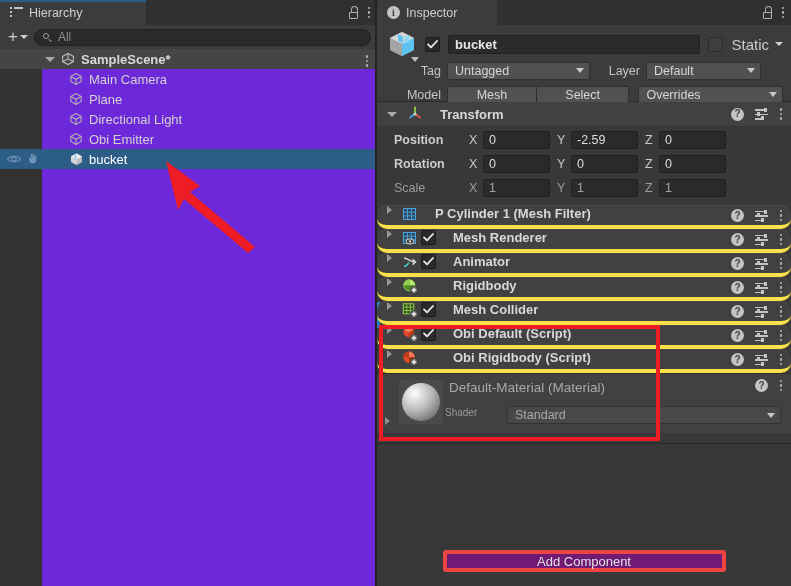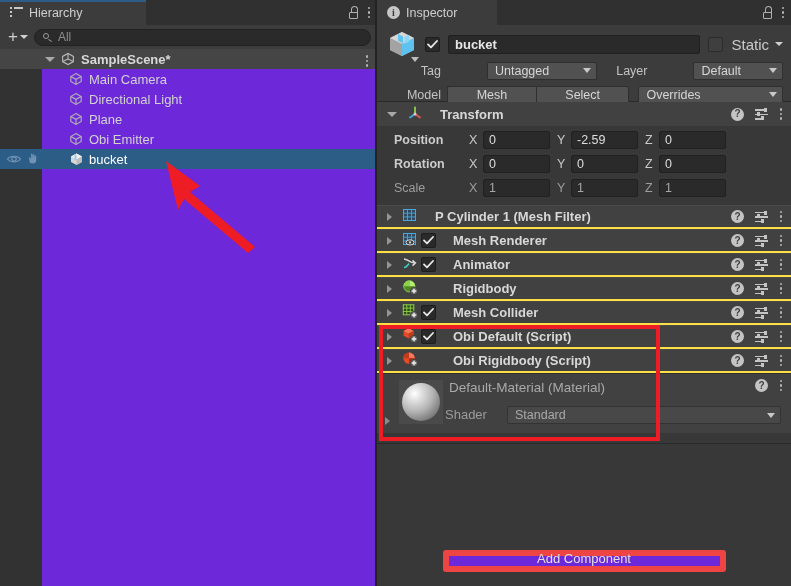--- a/index.html
+++ b/index.html
@@ -97,31 +97,31 @@
   .chk { width: 15px; height: 15px; background: #2a2a2a; border: 1px solid #1d1d1d; border-radius: 2px;
     display:flex; align-items:center; justify-content:center; flex: none; }
   .chk svg { display:block; }
   .chk.empty { background: #3f3f3f; border-color: #2b2b2b; }
   .name-field { flex: 1; height: 19px; background: #2a2a2a; border: 1px solid #202020; border-radius: 2px;
     display:flex; align-items:center; padding: 0 6px; color: #e6e6e6; font-size: 13px; font-weight: bold; }
   .static-label { color: #cacaca; font-size: 15px; }
   .hdr-row { display: flex; align-items: center; height: 21px; margin-top: 3px; gap: 0; }
   .lbl { color: #c3c3c3; font-size: 12.5px; text-align: right; flex: none; }
   .dropdown { height: 18px; background: #515151; border: 1px solid #2f2f2f; border-radius: 2px;
-    display:flex; align-items:center; justify-content:space-between; padding: 0 5px 0 7px; color: #d6d6d6; font-size: 12.5px; margin-left: 40px; }
+    display:flex; align-items:center; justify-content:space-between; padding: 0 5px 0 7px; color: #d6d6d6; font-size: 12.5px; }
   .dd-caret { width: 0; height: 0; border-left: 4.5px solid transparent; border-right: 4.5px solid transparent; border-top: 5px solid #c9c9c9; margin-left: 6px; }
   .btn { height: 18px; background: #515151; border: 1px solid #2f2f2f;
     display:flex; align-items:center; justify-content:center; color: #d6d6d6; font-size: 12.5px; }
 
   .divider { height: 1px; background: #2a2a2a; }
 
   
   .comp-header { position: relative; height: 24px; background: #414141; display:flex; align-items:center; }
-  .comp-row { position: relative; height: 24px; background: #414141; display:flex; align-items:center;
-     border-bottom: 2px solid #fde047; border-top: 1px solid #4a4a4a;}
+  .comp-row { position: relative; height: 24px; background: #414141; display:flex; align-items:flex-start;
+     border-bottom: 4px solid #fde047; border-top: 1px solid #4a4a4a; border-radius: 10px;}
   .comp-title { color: #d8d8d8; font-size: 13px; font-weight: bold; }
   .comp-icons { position: absolute; right: 8px; top: 0; height: 100%; display:flex; align-items:center; gap: 11px; }
   .help-icon { width: 13px; height: 13px; border-radius: 50%; background: #c4c4c4; color: #414141;
     font-size: 10px; font-weight: bold; display:flex; align-items:center; justify-content:center; line-height: 1;}
   .pre-icon { width: 13px; height: 12px; position: relative; }
   .pre-icon i { position:absolute; left:0; height: 1.5px; background: #c4c4c4; display:block; }
   .pre-icon i.l1 { top: 1px; width: 9px; }
   .pre-icon i.l2 { top: 5.5px; width: 13px; }
   .pre-icon i.l3 { top: 10px; width: 9px; }
   .pre-icon b { position:absolute; width: 3px; height: 4px; background: #c4c4c4; display:block; }
@@ -142,31 +142,31 @@
     display:flex; align-items:center; padding-left: 5px; color: #dedede; font-size: 12.5px; margin-right: 7px; }
   .num-field.dim { color: #a6a6a6; }
 
   
   .mat-block { position: relative; background: #414141; height: 60px; border-top: 1px solid #2f2f2f;}
   .mat-preview { position: absolute; left: 22px; top: 6px; width: 44px; height: 44px; background: #4a4a4a;
     display:flex; align-items:center; justify-content:center; }
   .sphere { width: 38px; height: 38px; border-radius: 50%;
     background: radial-gradient(circle at 33% 28%, #ffffff 0%, #e2e2e2 18%, #b5b5b5 48%, #7e7e7e 75%, #5c5c5c 100%); }
   .mat-title { position:absolute; left: 72px; top: 6px; color: #a9a9a9; font-size: 13.5px; }
-  .mat-shader-label { position:absolute; left: 68px; top: 33px; color: #9b9b9b; font-size: 13px; }
+  .mat-shader-label { position:absolute; left: 68px; top: 33px; color: #9b9b9b; font-size: 10px; }
   .mat-shader-dd { position:absolute; left: 130px; top: 32px; right: 10px; height: 18px; background: #484848;
     border: 1px solid #333; border-radius: 2px; display:flex; align-items:center; justify-content: space-between;
     padding: 0 5px 0 7px; color: #a9a9a9; font-size: 12.5px; }
   .mat-twisty { position:absolute; left: 8px; top: 43px; width: 0; height: 0; border-top: 4.5px solid transparent;
     border-bottom: 4.5px solid transparent; border-left: 5.5px solid #8c8c8c; }
   .mat-icons { position:absolute; right: 8px; top: 5px; display:flex; align-items:center; gap: 11px; }
 
   .add-comp-wrap { position: absolute; left: 0; right: 0; top: 521px; height: 30px; display:flex; align-items:center; justify-content:center; }
-  .add-comp-btn { width: 283px; height: 22px; background: #6d28d9; border: 6px solid #ef4444; border-radius: 3px;
-    display:flex; align-items:flex-end; justify-content:center; color: #e0e0e0; font-size: 13px; }
+  .add-comp-btn { width: 283px; height: 22px; background: #701a75; border: 4px solid #ef4444; border-radius: 3px;
+    display:flex; align-items:flex-start; justify-content:center; color: #e0e0e0; font-size: 13px; }
 
   
   .hl-box { position: absolute; border: 4px solid #ee1c25; pointer-events: none; }
   .arrow-svg { position: absolute; left: 0; top: 0; pointer-events: none; }
 </style>
 </head>
 <body>
 
 <div class="root">
 
@@ -243,31 +243,31 @@
         <span class="name" style="margin-left:6px;">Main Camera</span>
       </div>
 
       <div class="hier-row">
         <span class="go-icon" style="margin-left:69px;">
           <svg width="14" height="14" viewBox="0 0 14 14">
             <path d="M7 1.6 L12.2 4.6 L12.2 9.4 L7 12.4 L1.8 9.4 L1.8 4.6 Z" fill="none" stroke="#b4b4b4" stroke-width="1.1"></path>
             <path d="M1.8 4.6 L7 7.3 L12.2 4.6 M7 7.3 L7 12.4" fill="none" stroke="#b4b4b4" stroke-width="1.1"></path>
           </svg>
         </span>
-        <span class="name" style="margin-left:6px;">Directional Light</span>
+        <span class="name" style="margin-left:6px;">Plane</span>
       </div>
 
       <div class="hier-row">
         <span class="go-icon" style="margin-left:69px;">
           <svg width="14" height="14" viewBox="0 0 14 14">
             <path d="M7 1.6 L12.2 4.6 L12.2 9.4 L7 12.4 L1.8 9.4 L1.8 4.6 Z" fill="none" stroke="#b4b4b4" stroke-width="1.1"></path>
             <path d="M1.8 4.6 L7 7.3 L12.2 4.6 M7 7.3 L7 12.4" fill="none" stroke="#b4b4b4" stroke-width="1.1"></path>
           </svg>
         </span>
-        <span class="name" style="margin-left:6px;">Plane</span>
+        <span class="name" style="margin-left:6px;">Directional Light</span>
       </div>
 
       <div class="hier-row">
         <span class="go-icon" style="margin-left:69px;">
           <svg width="14" height="14" viewBox="0 0 14 14">
             <path d="M7 1.6 L12.2 4.6 L12.2 9.4 L7 12.4 L1.8 9.4 L1.8 4.6 Z" fill="none" stroke="#b4b4b4" stroke-width="1.1"></path>
             <path d="M1.8 4.6 L7 7.3 L12.2 4.6 M7 7.3 L7 12.4" fill="none" stroke="#b4b4b4" stroke-width="1.1"></path>
           </svg>
         </span>
         <span class="name" style="margin-left:6px;">Obi Emitter</span>

